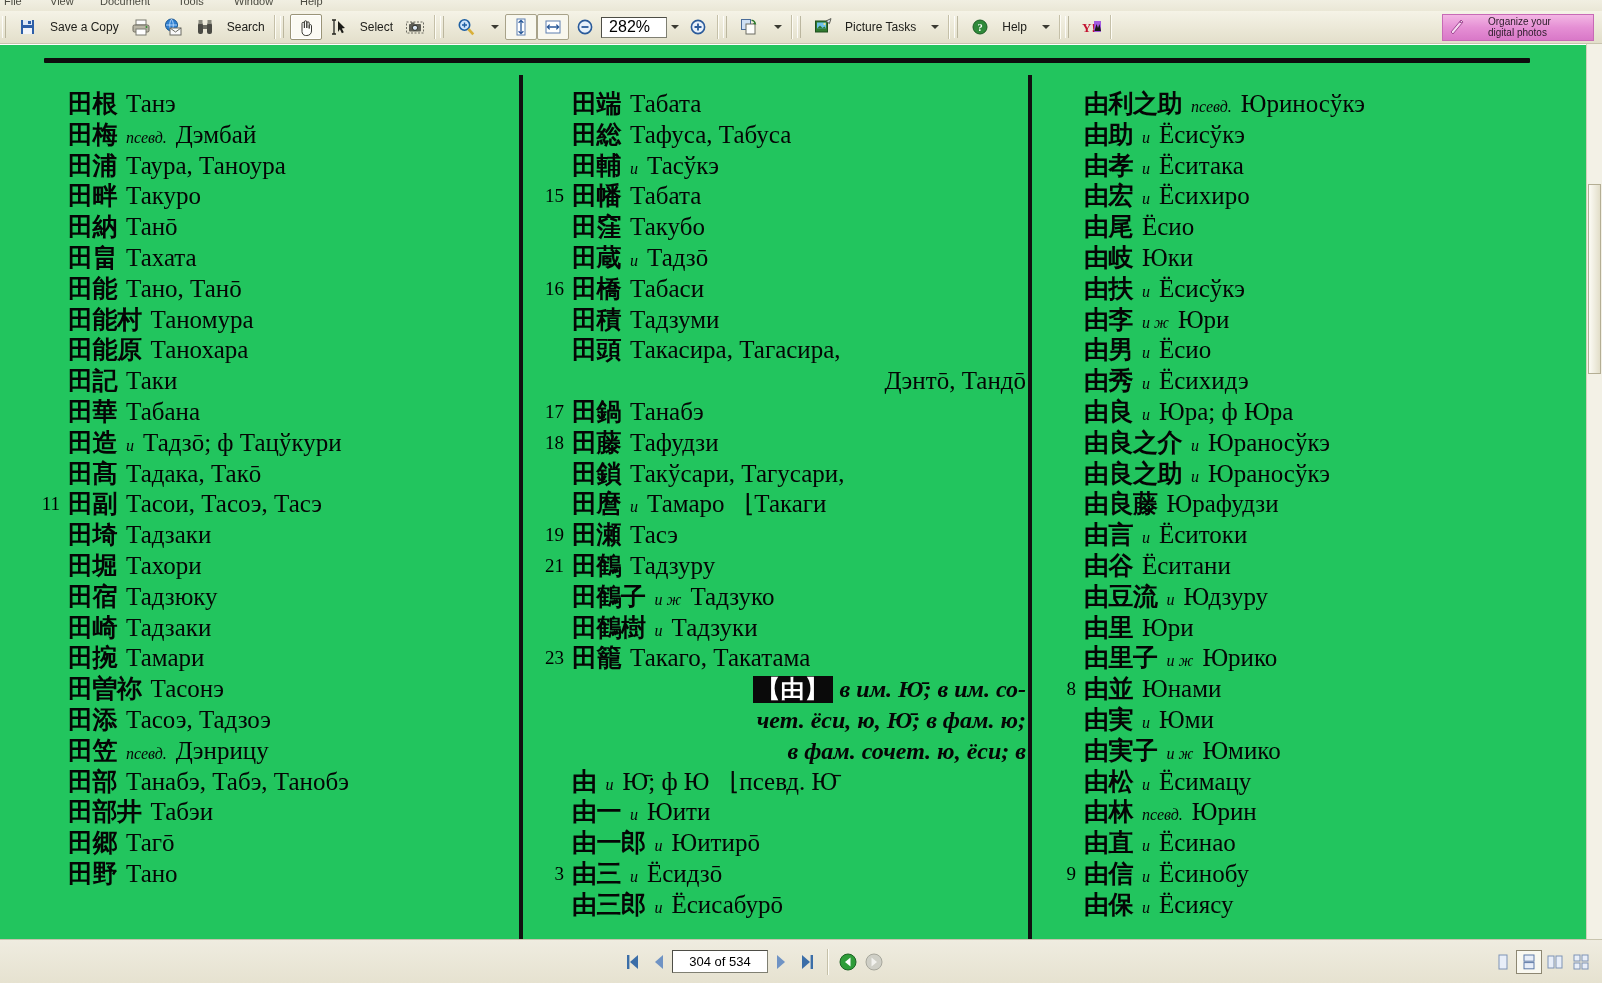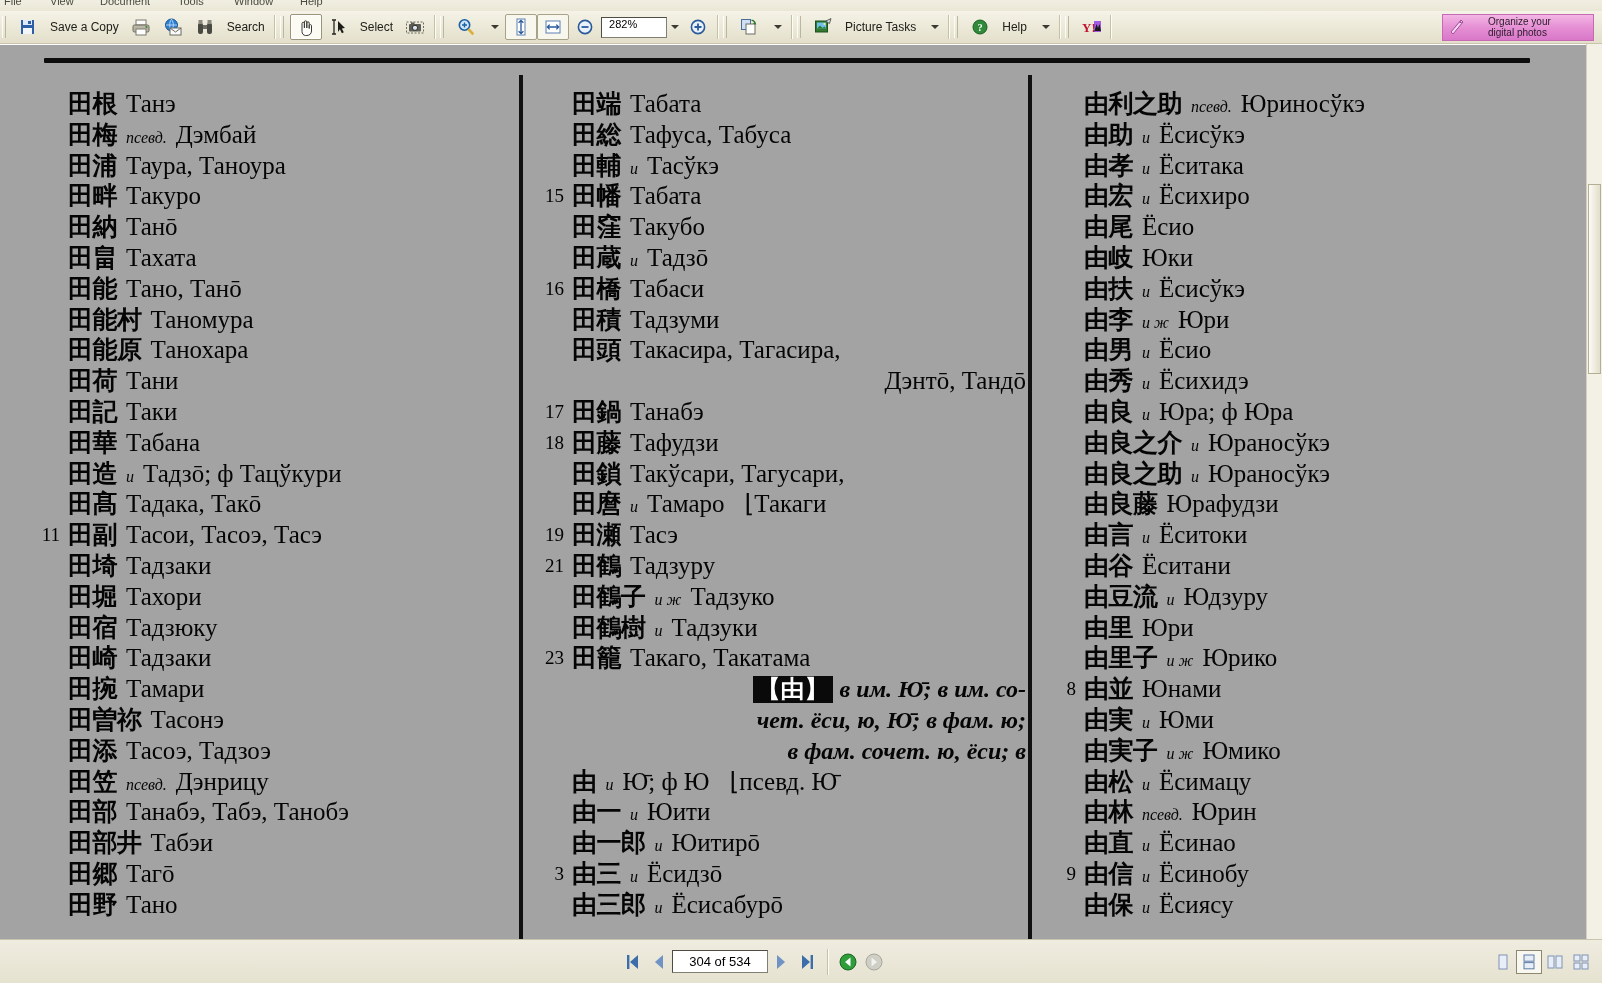--- a/index.html
+++ b/index.html
@@ -51,21 +51,21 @@
   .tbtn.boxed   { border: 1px solid #a8a289; background: #f8f7ee; }
   .ico { width: 20px; height: 20px; position: relative; flex: 0 0 auto; }
   .caret {
     width: 0; height: 0; border-left: 4px solid transparent;
     border-right: 4px solid transparent; border-top: 4px solid #3a3a32;
     margin-left: 3px; flex: 0 0 auto;
   }
   .zoombox {
     width: 66px; height: 21px; background: #ffffff;
     border: 1px solid #7f7f72; border-top-color:#4d4d46; border-left-color:#4d4d46;
-    font-size: 11px; color: #000; display: flex; align-items: flex-start;
+    font-size: 16px; color: #000; display: flex; align-items: flex-start;
     padding-left: 7px; flex: 0 0 auto;
   }
   .zoom-caret-btn {
     width: 15px; height: 21px; display:flex; align-items:center; justify-content:center;
     flex: 0 0 auto;
   }
   .spacer { flex: 1 1 auto; }
   .photo-banner {
     width: 152px; height: 27px; margin-right: 8px; flex: 0 0 auto;
     background: linear-gradient(to bottom,#f3b6e4 0%,#e58fd4 50%,#d978c8 100%);
@@ -76,21 +76,21 @@
 
   
   .doc-area {
     position: absolute; top: 44px; left: 0;
     width: 1602px; height: 895px; background: #ffffff;
     border-top: 1px solid #ffffff;
     overflow: hidden;
   }
   .page {
     position: absolute; top: 0; left: 0; width: 1586px; height: 895px;
-    background: #a3a3a3;
+    background: #22c55e;
   }
   .toprule {
     position: absolute; left: 44px; top: 13px; width: 1486px; height: 5px;
     background: #0d0d0d; border-radius: 1px;
   }
   .vrule { position: absolute; top: 30px; width: 4px; height: 866px; background: #111; }
   .vrule.v1 { left: 519px; }
   .vrule.v2 { left: 1028px; }
 
   .col { position: absolute; top: 46px; }
@@ -441,24 +441,20 @@
           </div>
           <div class="entry">
             <span class="kanji">田能村</span>
             <span class="rus">Таномура</span>
           </div>
           <div class="entry">
             <span class="kanji">田能原</span>
             <span class="rus">Танохара</span>
           </div>
           <div class="entry">
-            <span class="kanji">田荷</span>
-            <span class="rus">Тани</span>
-          </div>
-          <div class="entry">
             <span class="kanji">田記</span>
             <span class="rus">Таки</span>
           </div>
           <div class="entry">
             <span class="kanji">田華</span>
             <span class="rus">Табана</span>
           </div>
           <div class="entry">
             <span class="kanji">田造</span>
             <span class="rus it">и</span>

